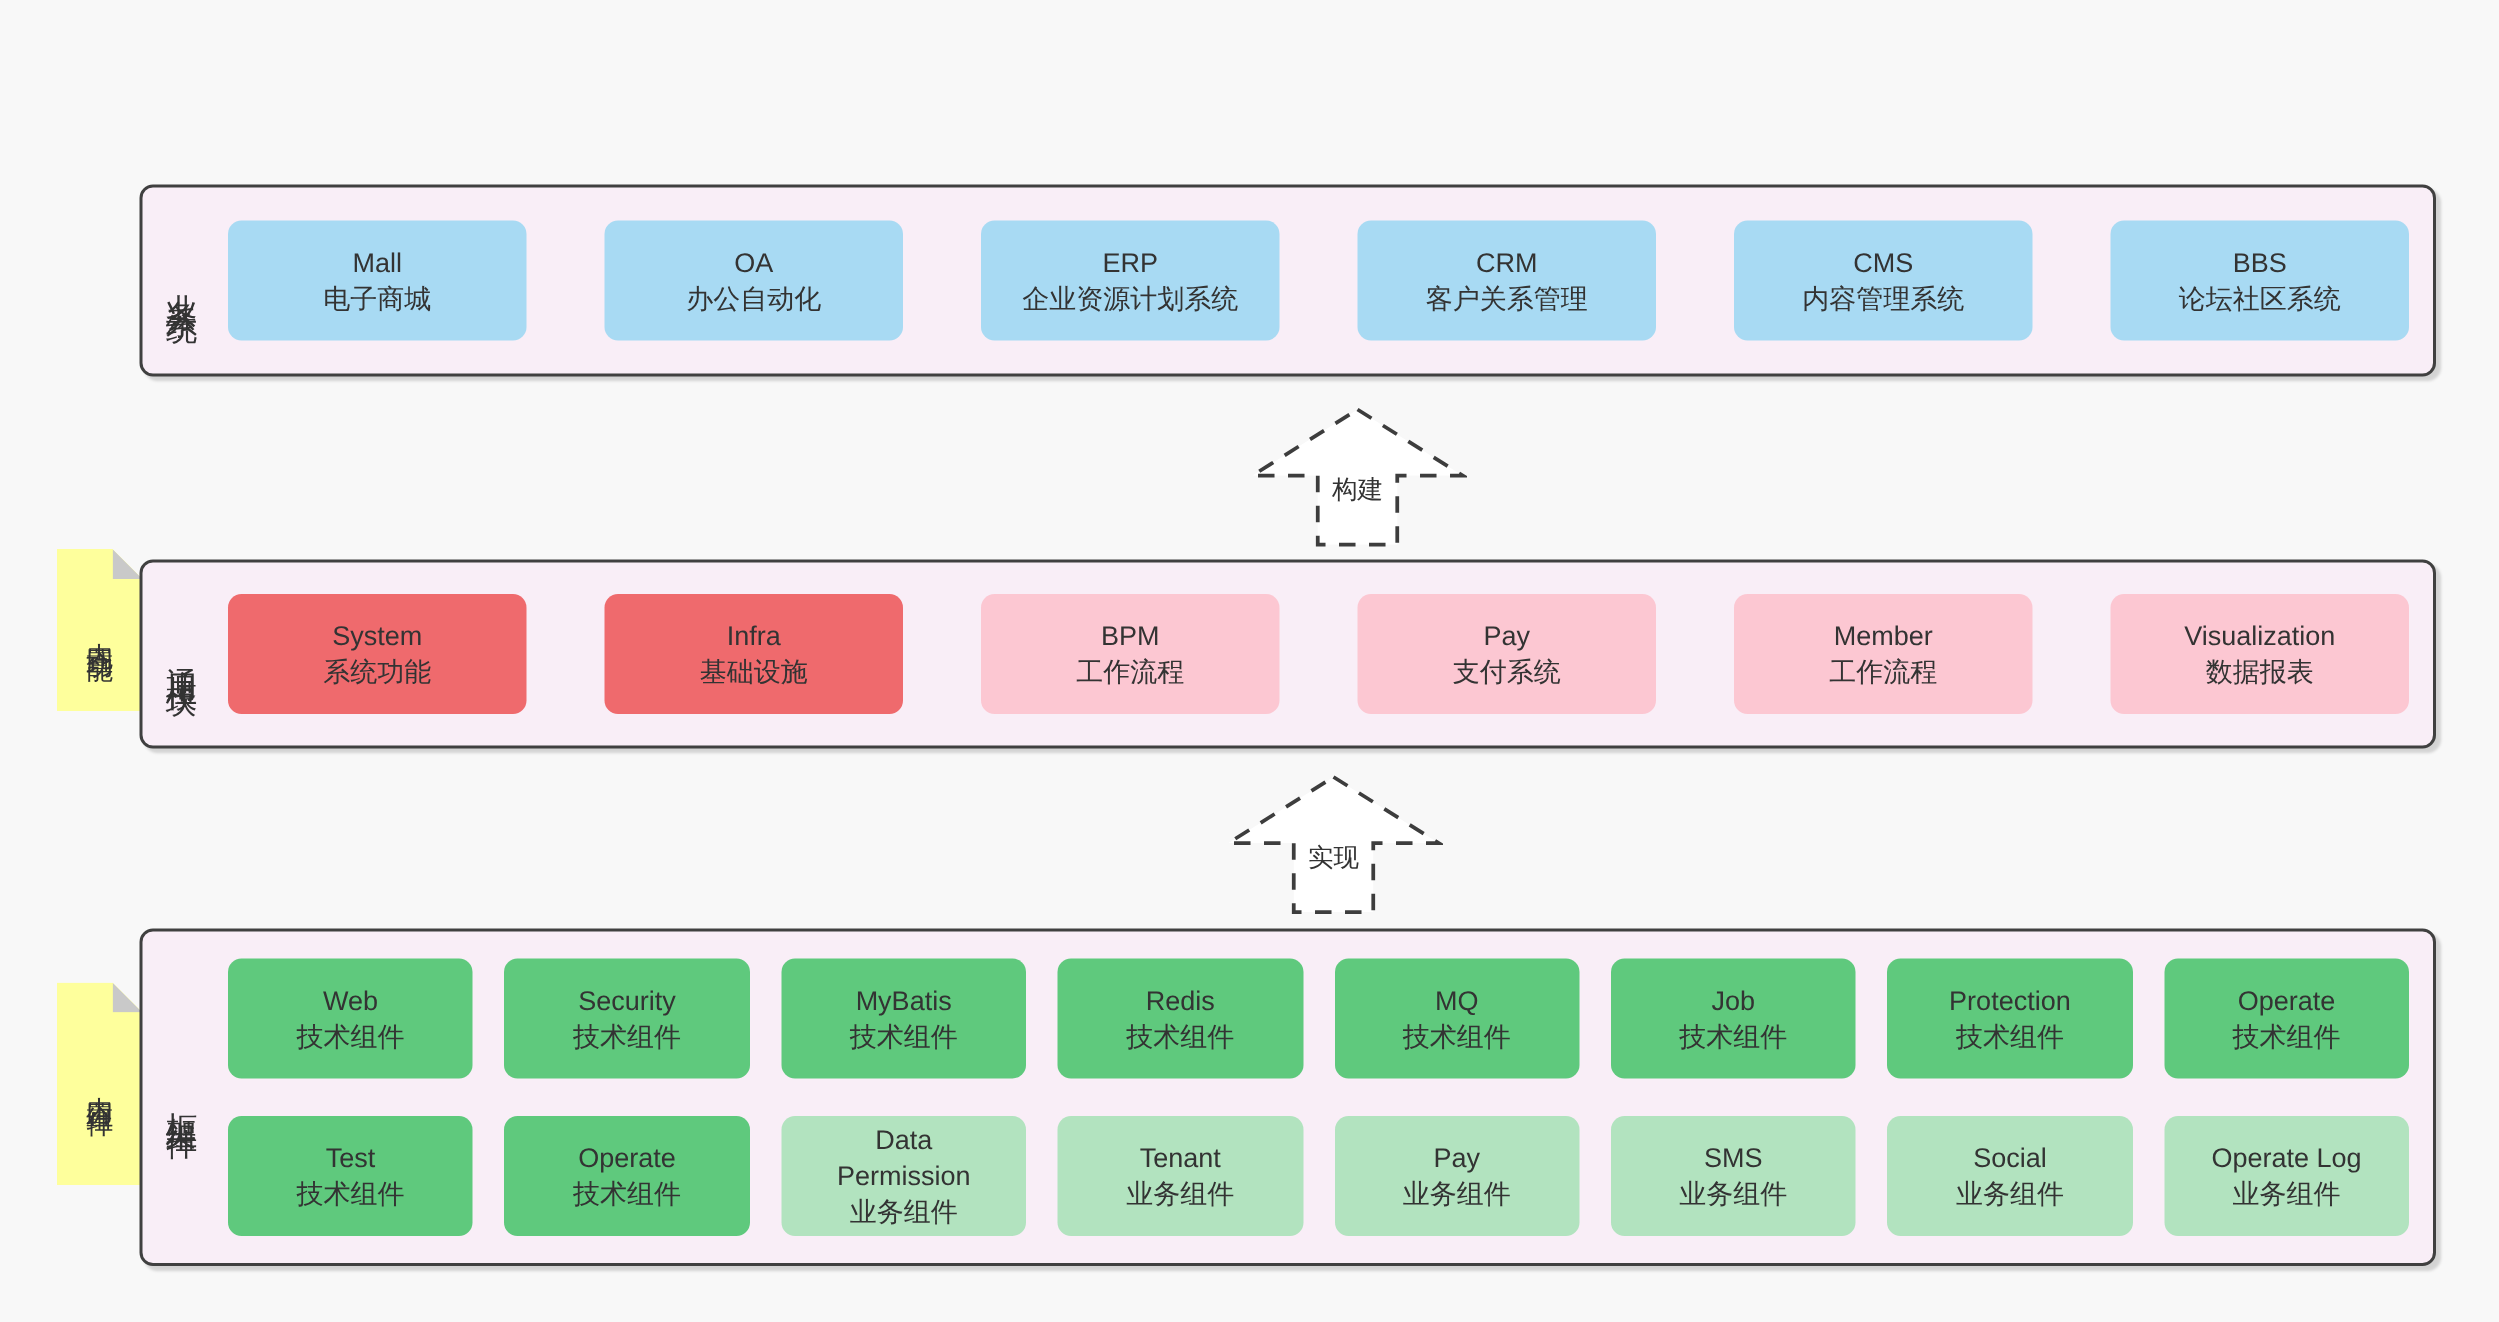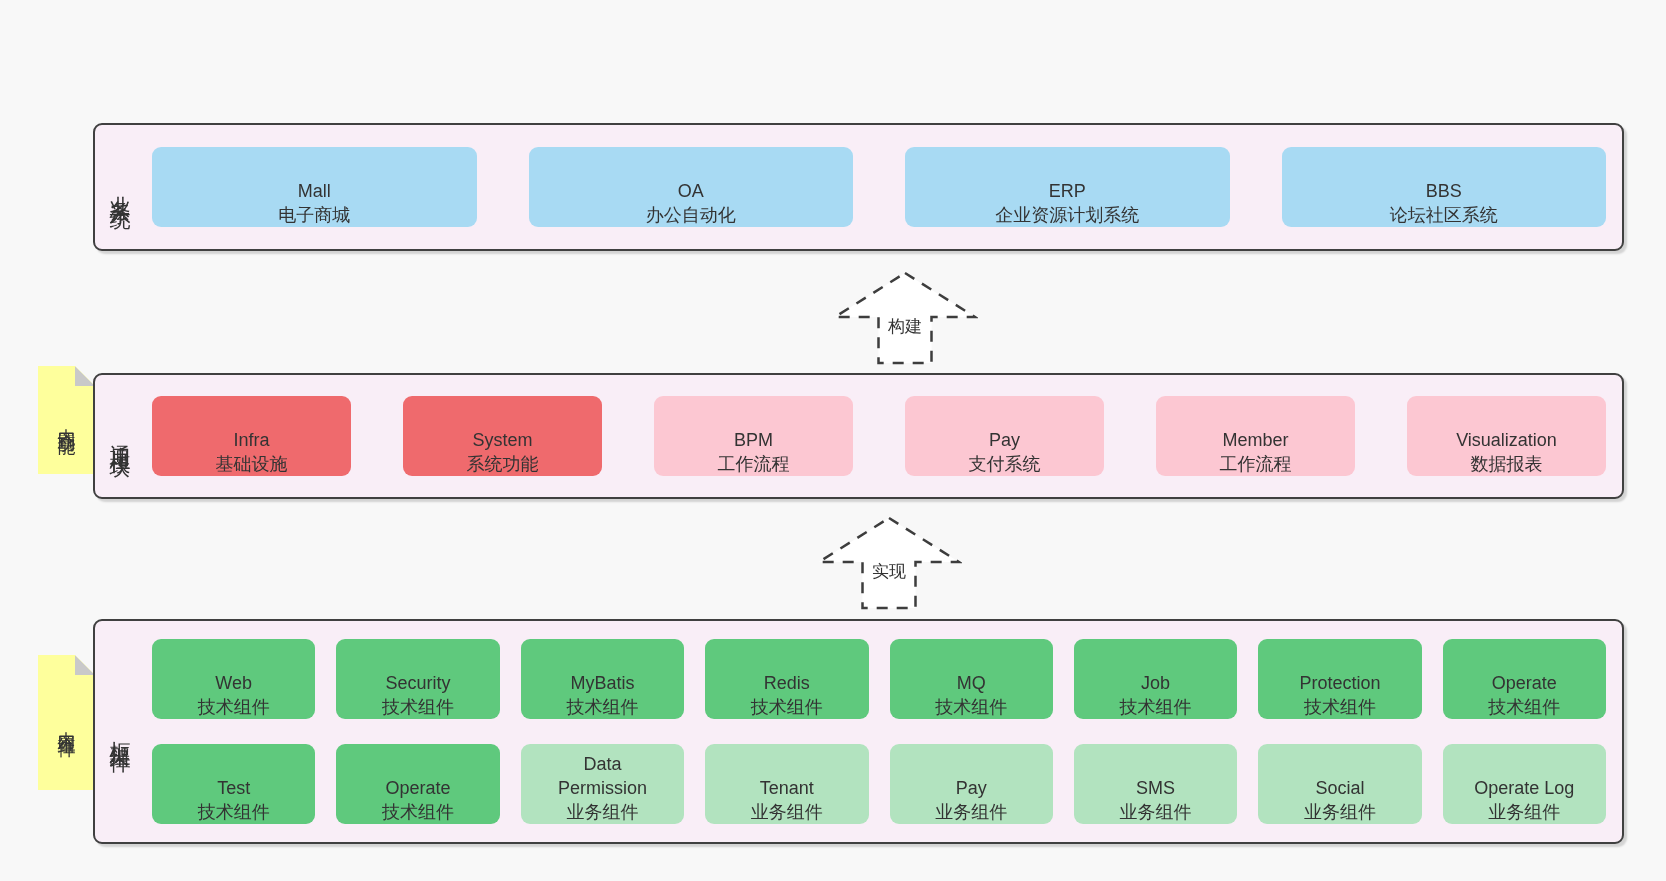--- a/index.html
+++ b/index.html
@@ -29,21 +29,21 @@
     font-size:21px;letter-spacing:4px;color:var(--text);white-space:nowrap;
   }
   .rows{
     position:absolute;left:57px;right:16px;top:0;bottom:0;
     display:flex;flex-direction:column;justify-content:center;gap:25px;
   }
   .row{display:flex;gap:52px}
   #band-3 .row{gap:21px}
   .box{
     flex:1;height:80px;border-radius:9px;
-    display:flex;flex-direction:column;align-items:center;justify-content:flex-end;
+    display:flex;flex-direction:column;align-items:center;justify-content:center;
     font-size:18px;line-height:24px;text-align:center;color:var(--text);
   }
   .box[data-variant="blue"]{background:var(--blue)}
   .box[data-variant="red"]{background:var(--red)}
   .box[data-variant="pink"]{background:var(--pink)}
   .box[data-variant="green"]{background:var(--green)}
   .box[data-variant="lightgreen"]{background:var(--lightgreen)}
   #band-3 .box .name{display:inline-block;max-width:118px}
   .sticky{
     position:absolute;width:57px;background:var(--sticky-bg);z-index:0;
@@ -109,38 +109,46 @@
       </div>
       <div class="box" data-variant="blue">
         <div class="name">OA</div>
         <div class="desc">办公自动化</div>
       </div>
       <div class="box" data-variant="blue">
         <div class="name">ERP</div>
         <div class="desc">企业资源计划系统</div>
       </div>
       <div class="box" data-variant="blue">
+        <div class="name">CRM</div>
+        <div class="desc">客户关系管理</div>
+      </div>
+      <div class="box" data-variant="blue">
+        <div class="name">CMS</div>
+        <div class="desc">内容管理系统</div>
+      </div>
+      <div class="box" data-variant="blue">
         <div class="name">BBS</div>
         <div class="desc">论坛社区系统</div>
       </div>
     </div>
   </div>
 </div>
 
 <div class="band" id="band-2">
   <div class="vlabel">通用模块</div>
   <div class="rows">
     <div class="row">
       <div class="box" data-variant="red">
+        <div class="name">System</div>
+        <div class="desc">系统功能</div>
+      </div>
+      <div class="box" data-variant="red">
         <div class="name">Infra</div>
         <div class="desc">基础设施</div>
-      </div>
-      <div class="box" data-variant="red">
-        <div class="name">System</div>
-        <div class="desc">系统功能</div>
       </div>
       <div class="box" data-variant="pink">
         <div class="name">BPM</div>
         <div class="desc">工作流程</div>
       </div>
       <div class="box" data-variant="pink">
         <div class="name">Pay</div>
         <div class="desc">支付系统</div>
       </div>
       <div class="box" data-variant="pink">

